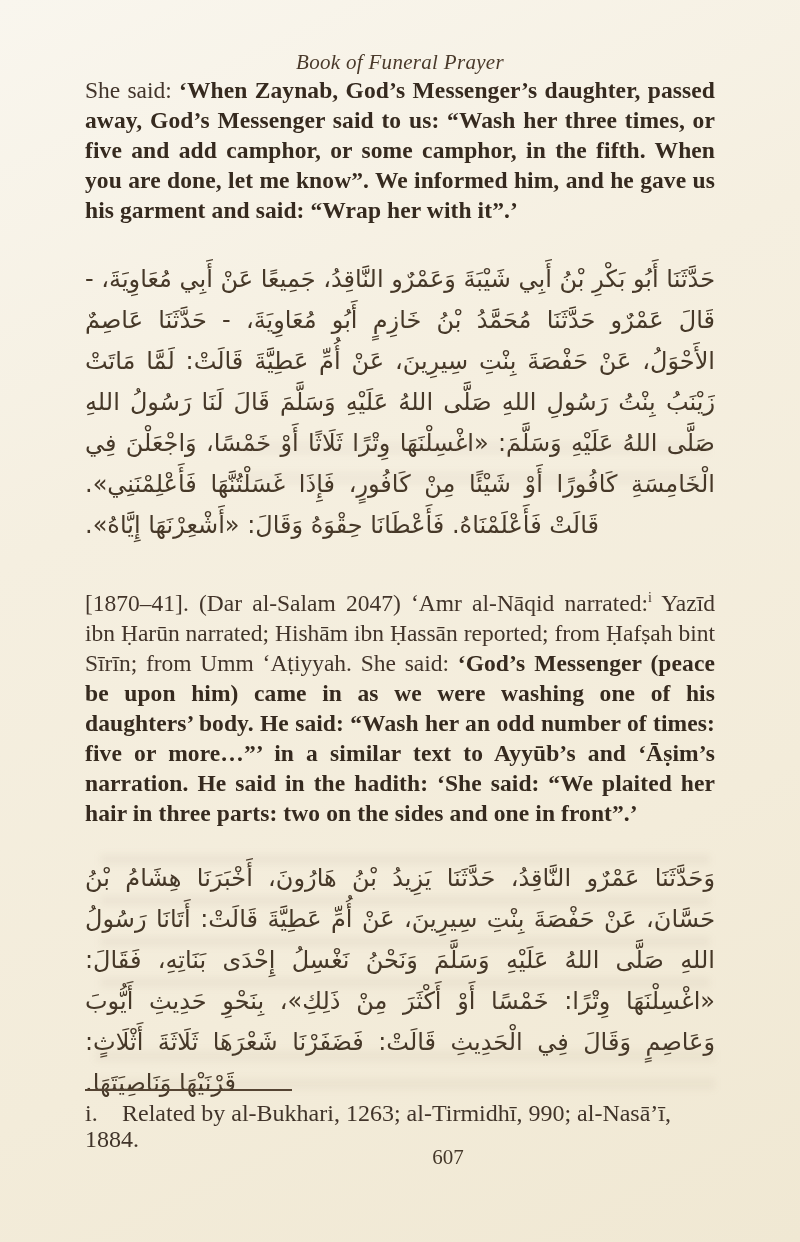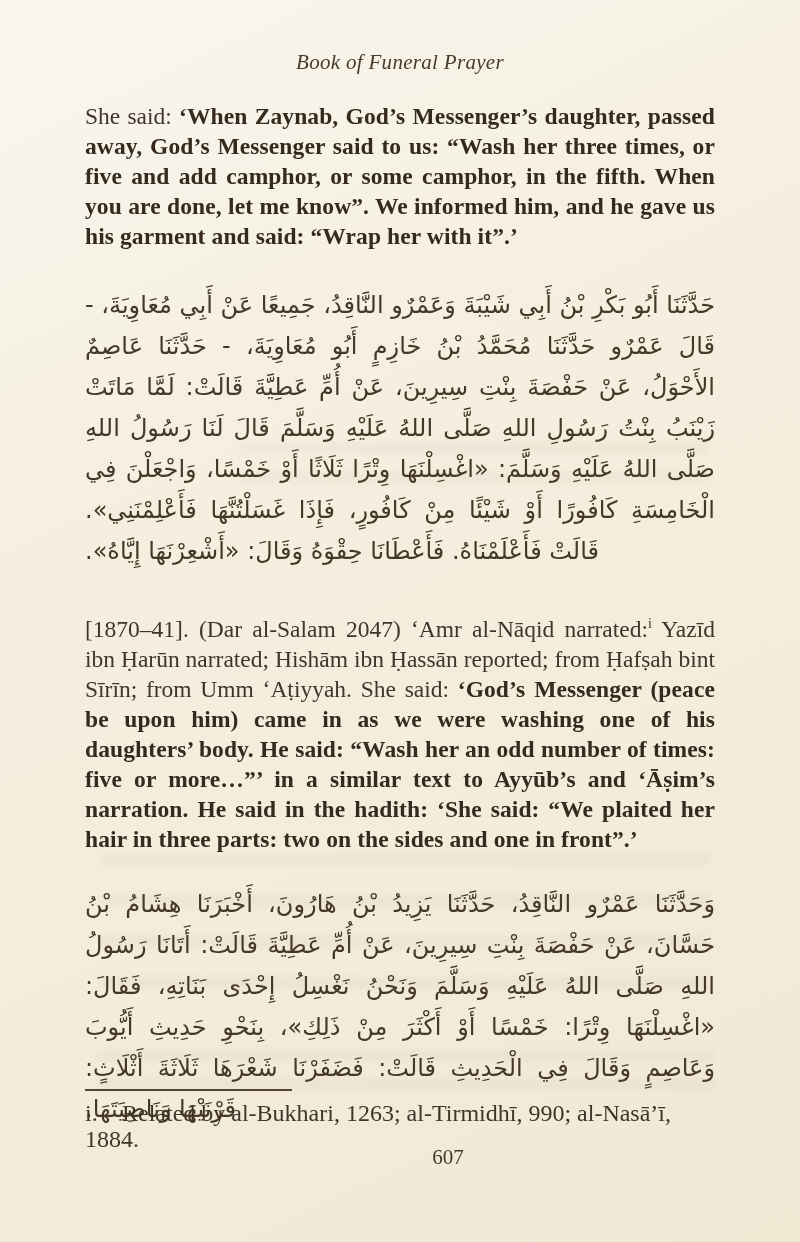--- a/index.html
+++ b/index.html
@@ -24,21 +24,21 @@
     font-style:italic;font-size:21px;letter-spacing:.3px;color:#4a3a2b;
   }
 
   main{display:block;padding:0 85px;}
 
   p.eng{
     margin:0;text-align:justify;
     font-size:23.5px;line-height:30px;color:#42342a;
   }
   p.eng .bold{font-weight:700;color:#362a1f;letter-spacing:.1px;}
-  p.eng-1{margin-top:26px;}
+  p.eng-1{}
   p.eng-2{margin-top:42px;}
   sup.fn-ref{font-size:14px;line-height:0;color:#42342a;}
 
   p.ar{
     margin:0;direction:rtl;text-align:justify;text-align-last:left;
     font-family:"DejaVu Sans",sans-serif;
     font-size:24px;line-height:41px;color:#463828;
   }
   p.ar-1{margin-top:34px;}
   p.ar-2{margin-top:30px;}

